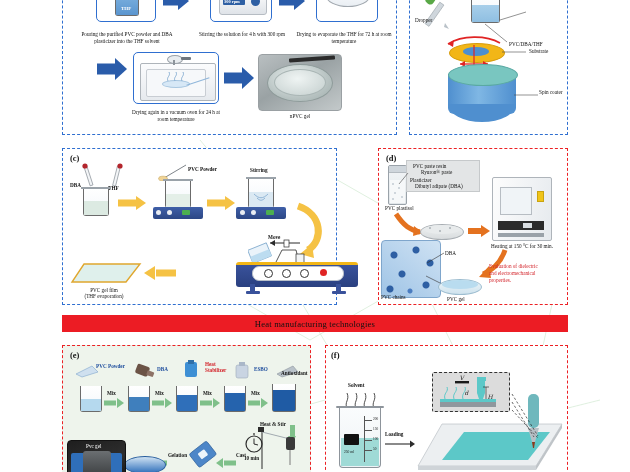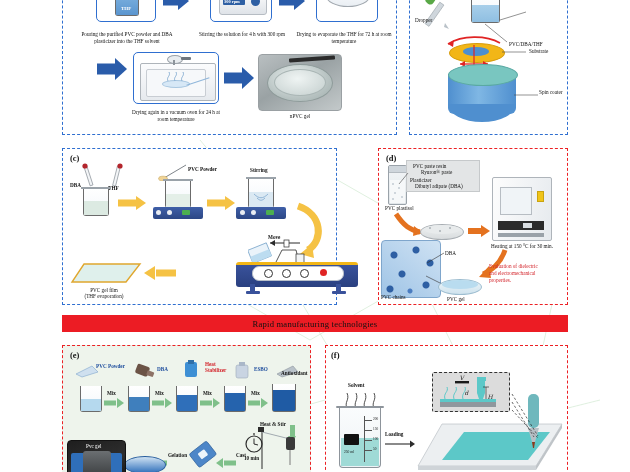--- a/index.html
+++ b/index.html
@@ -347,21 +347,21 @@
 
   <div class="dish" style="left:438px;top:279px;width:44px;height:16px;background:linear-gradient(#eef5f8,#cfe3ee);border:1px solid #9dbdd0;"></div>
   <div class="dish" style="left:442px;top:280px;width:36px;height:9px;background:#b9dcef;"></div>
   <div class="lbl" style="left:447px;top:296px;">PVC gel</div>
 
   <div class="lbl red" style="left:489px;top:263px;">Evaluation of dielectric</div>
   <div class="lbl red" style="left:489px;top:270px;">and electromechanical</div>
   <div class="lbl red" style="left:489px;top:277px;">properties.</div>
 
   <div class="banner" style="left:62px;top:315px;width:506px;height:17px;">
-    <span>Rapid manufacturing technologies</span>
+    <span>Heat manufacturing technologies</span>
   </div>
 
   <div class="panel pnl-red" style="left:62px;top:345px;width:249px;height:130px;background:#eef4ec;"></div>
   <div class="plabel" style="left:70px;top:350px;">(e)</div>
 
   <svg style="position:absolute;left:74px;top:364px;" width="26" height="14">
     <path d="M 2 10 L 18 2 L 24 8 L 8 13 Z" fill="#cfe0ef" stroke="#7fa6cc" stroke-width="0.6"></path>
   </svg>
   <div class="lbl b blue" style="left:96px;top:364px;width:30px;line-height:1.15;">
     <span>PVC Powder</span>

